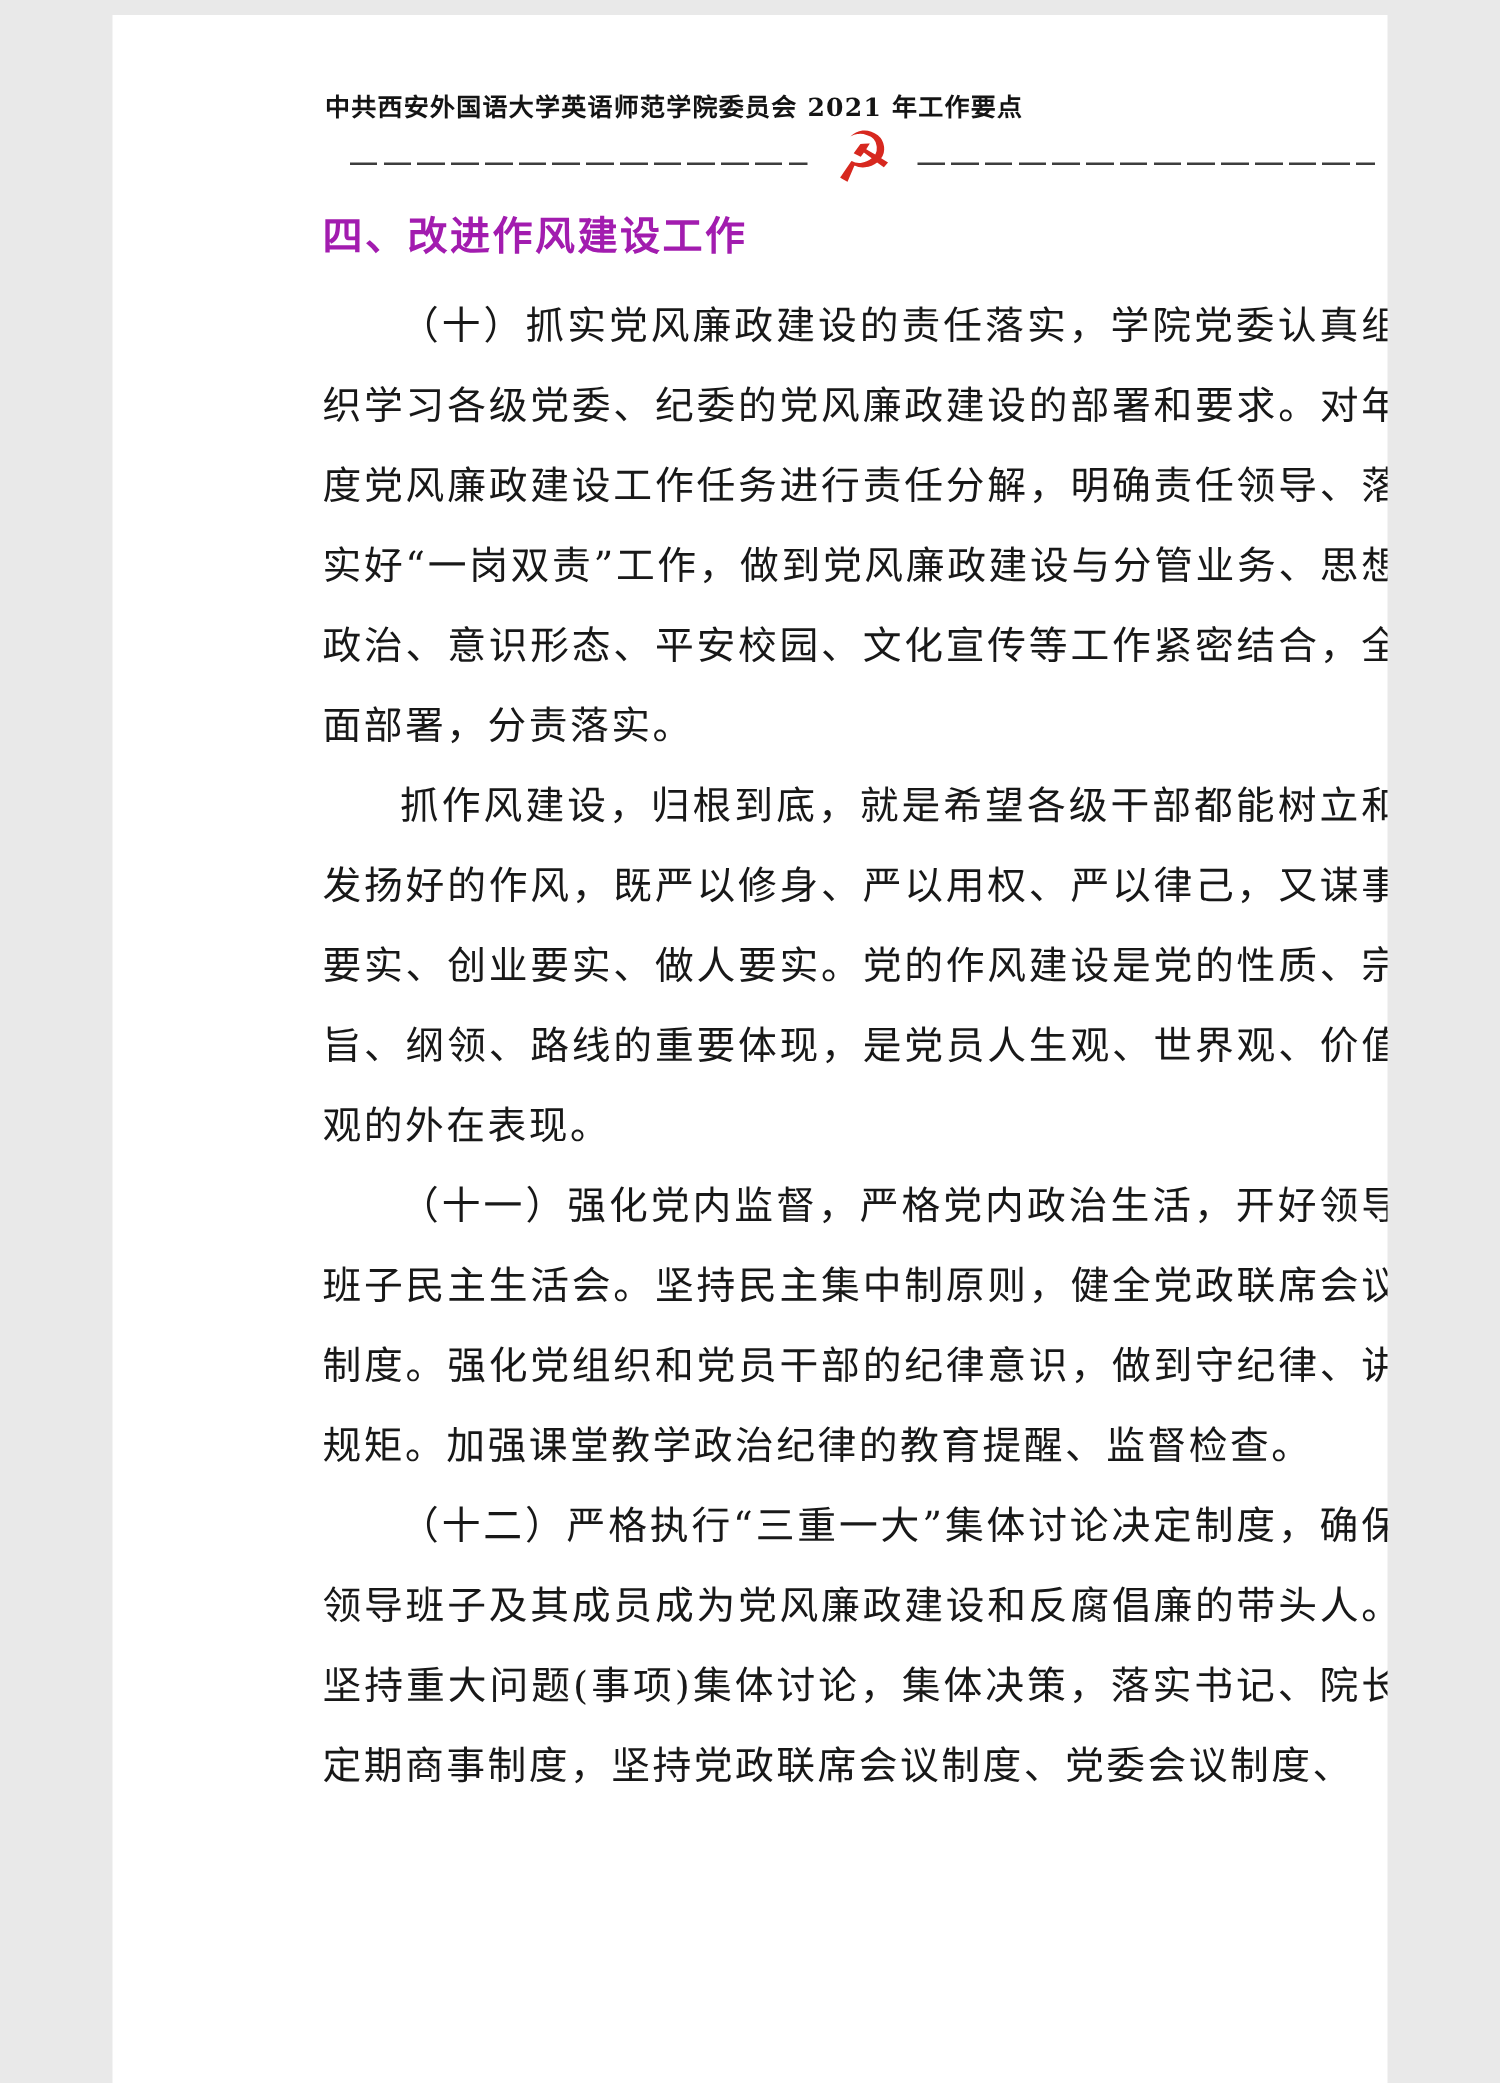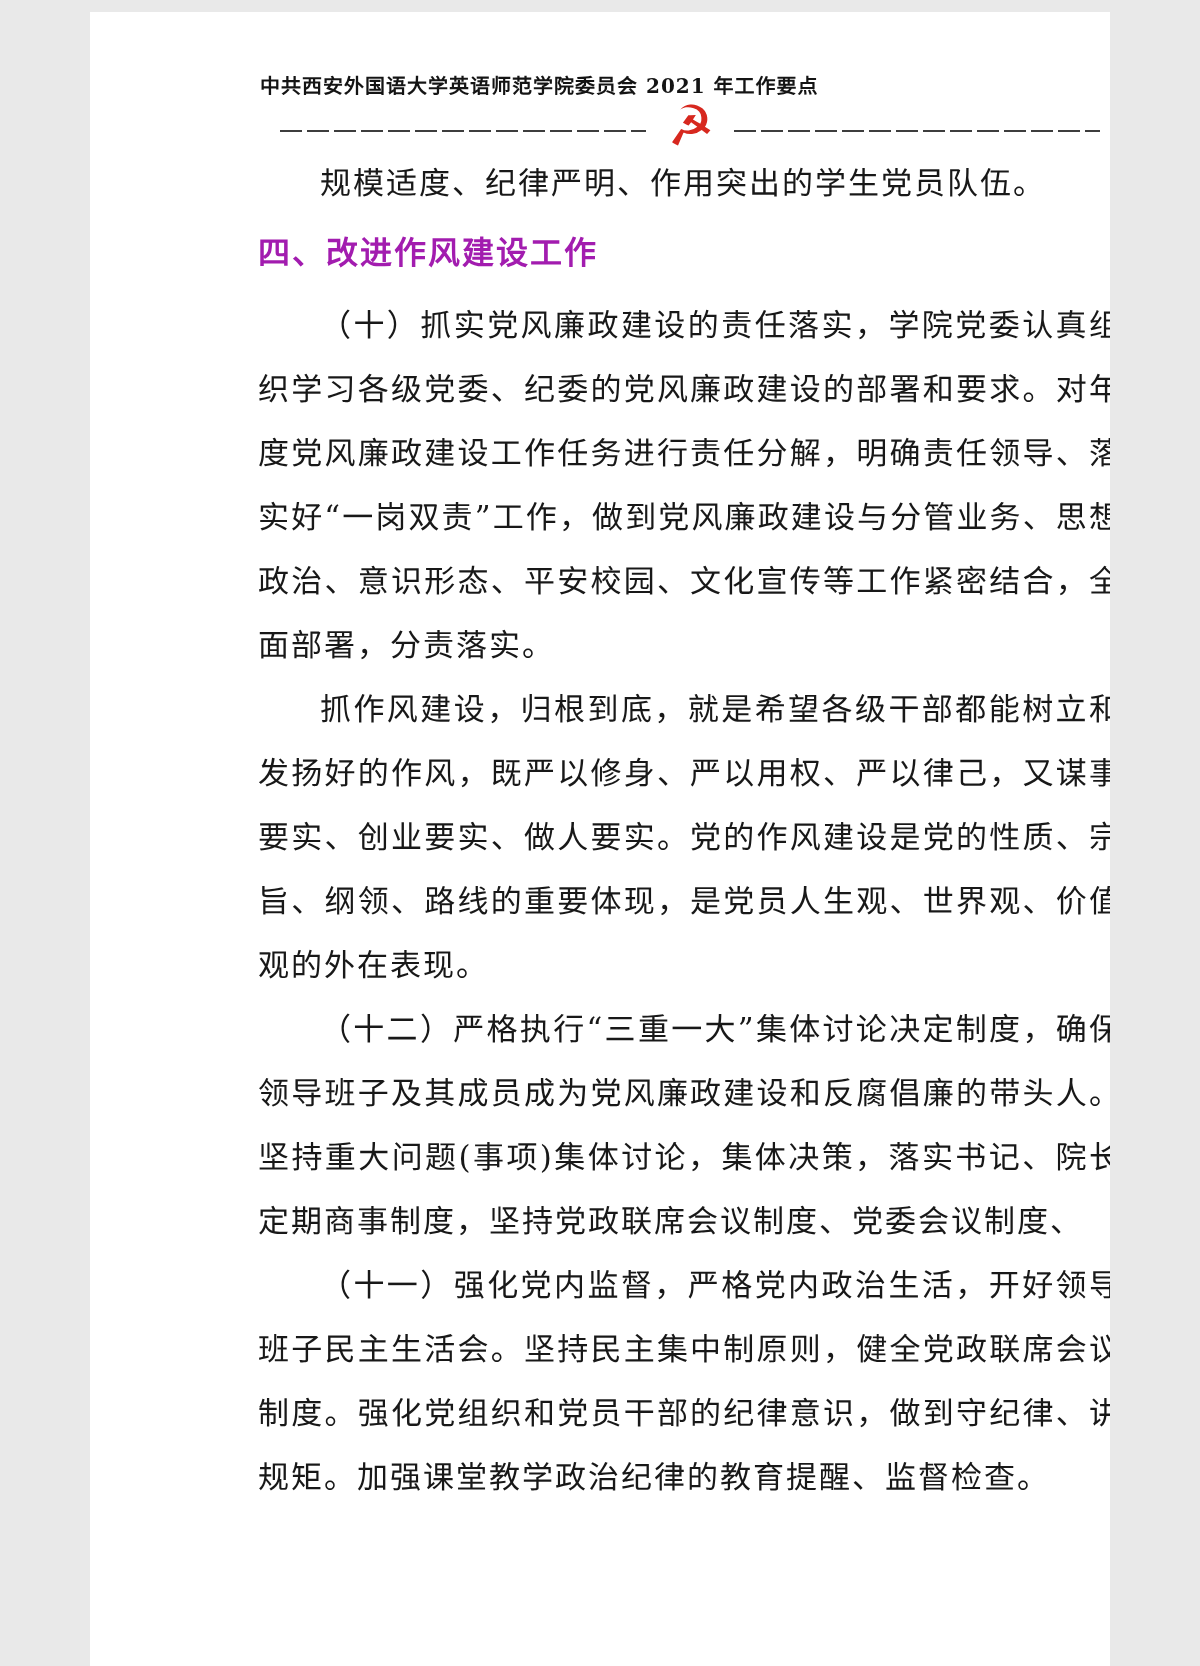--- a/index.html
+++ b/index.html
@@ -107,25 +107,24 @@
   <header>
     <div class="header-title">中共西安外国语大学英语师范学院委员会 2021 年工作要点</div>
     <div class="header-divider">
       <span class="dash-line"></span>
       <span class="emblem">☭</span>
       <span class="dash-line"></span>
     </div>
   </header>
 
   <main class="doc-body">
-    <p class="para cont-line">规模适度、纪律严明、作用突出的学生党员队伍。</p>
     <h2 class="section-heading">四、改进作风建设工作</h2>
     <p class="para">（十）抓实党风廉政建设的责任落实，学院党委认真组织学习各级党委、纪委的党风廉政建设的部署和要求。对年度党风廉政建设工作任务进行责任分解，明确责任领导、落实好“一岗双责”工作，做到党风廉政建设与分管业务、思想政治、意识形态、平安校园、文化宣传等工作紧密结合，全面部署，分责落实。</p>
     <p class="para">抓作风建设，归根到底，就是希望各级干部都能树立和发扬好的作风，既严以修身、严以用权、严以律己，又谋事要实、创业要实、做人要实。党的作风建设是党的性质、宗旨、纲领、路线的重要体现，是党员人生观、世界观、价值观的外在表现。</p>
+    <p class="para">（十一）强化党内监督，严格党内政治生活，开好领导班子民主生活会。坚持民主集中制原则，健全党政联席会议制度。强化党组织和党员干部的纪律意识，做到守纪律、讲规矩。加强课堂教学政治纪律的教育提醒、监督检查。</p>
     <p class="para">（十二）严格执行“三重一大”集体讨论决定制度，确保领导班子及其成员成为党风廉政建设和反腐倡廉的带头人。坚持重大问题(事项)集体讨论，集体决策，落实书记、院长定期商事制度，坚持党政联席会议制度、党委会议制度、</p>
-    <p class="para">（十一）强化党内监督，严格党内政治生活，开好领导班子民主生活会。坚持民主集中制原则，健全党政联席会议制度。强化党组织和党员干部的纪律意识，做到守纪律、讲规矩。加强课堂教学政治纪律的教育提醒、监督检查。</p>
   </main>
 
   <footer class="page-footer">
     <span>共5页，第 4 页</span>
   </footer>
 
 </div>
 
 </body></html>

